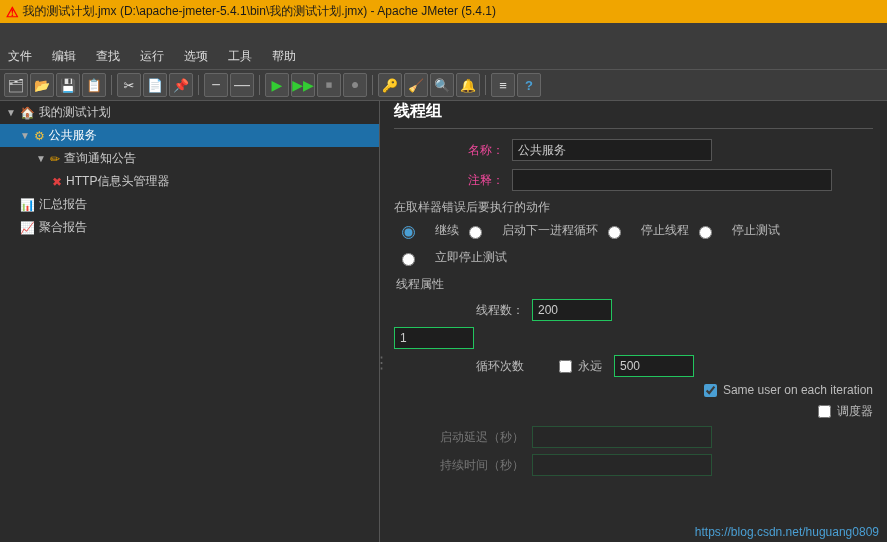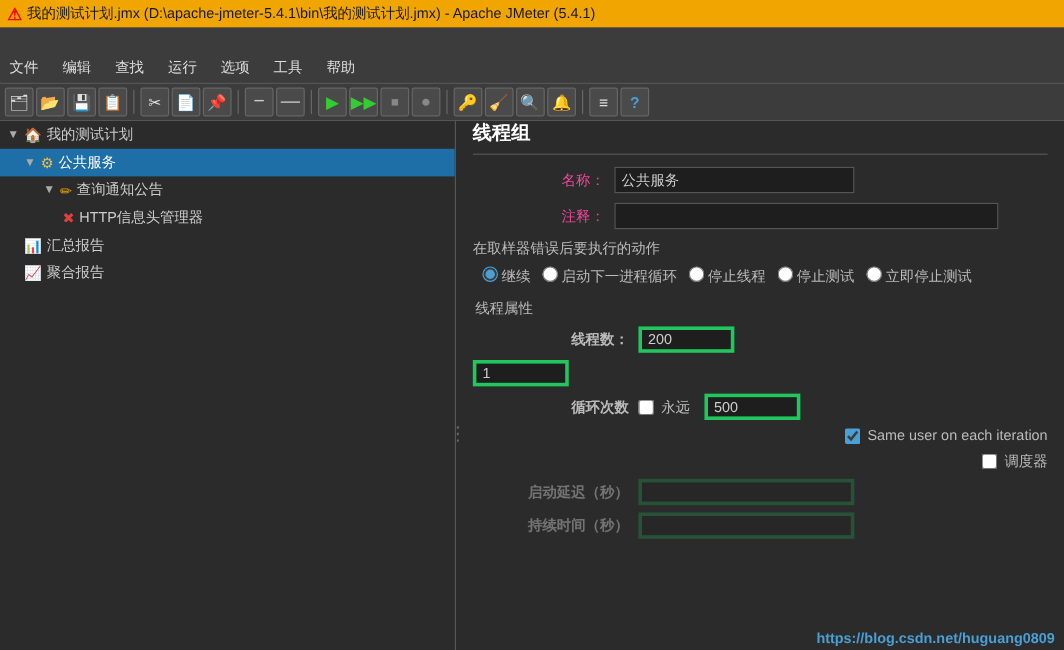--- a/index.html
+++ b/index.html
@@ -140,22 +140,22 @@
     }
 
     .radio-group {
       display: flex;
       align-items: center;
       gap: 10px;
       flex-wrap: wrap;
     }
     .radio-item {
       display: flex;
-      align-items: flex-start;
-      gap: 3px;
+      align-items: flex-end;
+      gap: 20px;
       color: #bbb;
       font-size: 12px;
       cursor: pointer;
     }
     .radio-item input[type="radio"] {
       accent-color: #4a9fd4;
       cursor: pointer;
     }
 
     .subsection-title {
@@ -169,25 +169,24 @@
       display: flex;
       align-items: center;
       margin-bottom: 6px;
     }
     .field-label {
       color: #bbb;
       font-size: 12px;
       min-width: 130px;
       text-align: right;
       margin-right: 8px;
-      font-weight: bold;
     }
     .field-input {
       background: #1e1e1e;
-      border: 3px solid #22c55e;
+      border: 1px solid #22c55e;
       color: #ccc;
       font-size: 12px;
       padding: 2px 5px;
       height: 22px;
       width: 80px;
     }
 
     .checkbox-row {
       display: flex;
       align-items: center;
@@ -199,36 +198,36 @@
     }
     .checkbox-row input[type="checkbox"] {
       accent-color: #4a9fd4;
       cursor: pointer;
     }
 
     .forever-row {
       display: flex;
       align-items: center;
       gap: 6px;
+      margin-left: 27px;
     }
     .forever-label {
       color: #bbb;
       font-size: 12px;
     }
 
     
     #bottom-bar {
       position: absolute;
       bottom: 0;
       right: 0;
       color: #4a9fd4;
       font-size: 12px;
       padding: 3px 8px;
       text-align: right;
-      font-weight: bold;
     }
 
     .disabled-section {
       opacity: 0.5;
     }
 
     .drag-handle {
       position: absolute;
       left: 378px;
       top: 82px;

